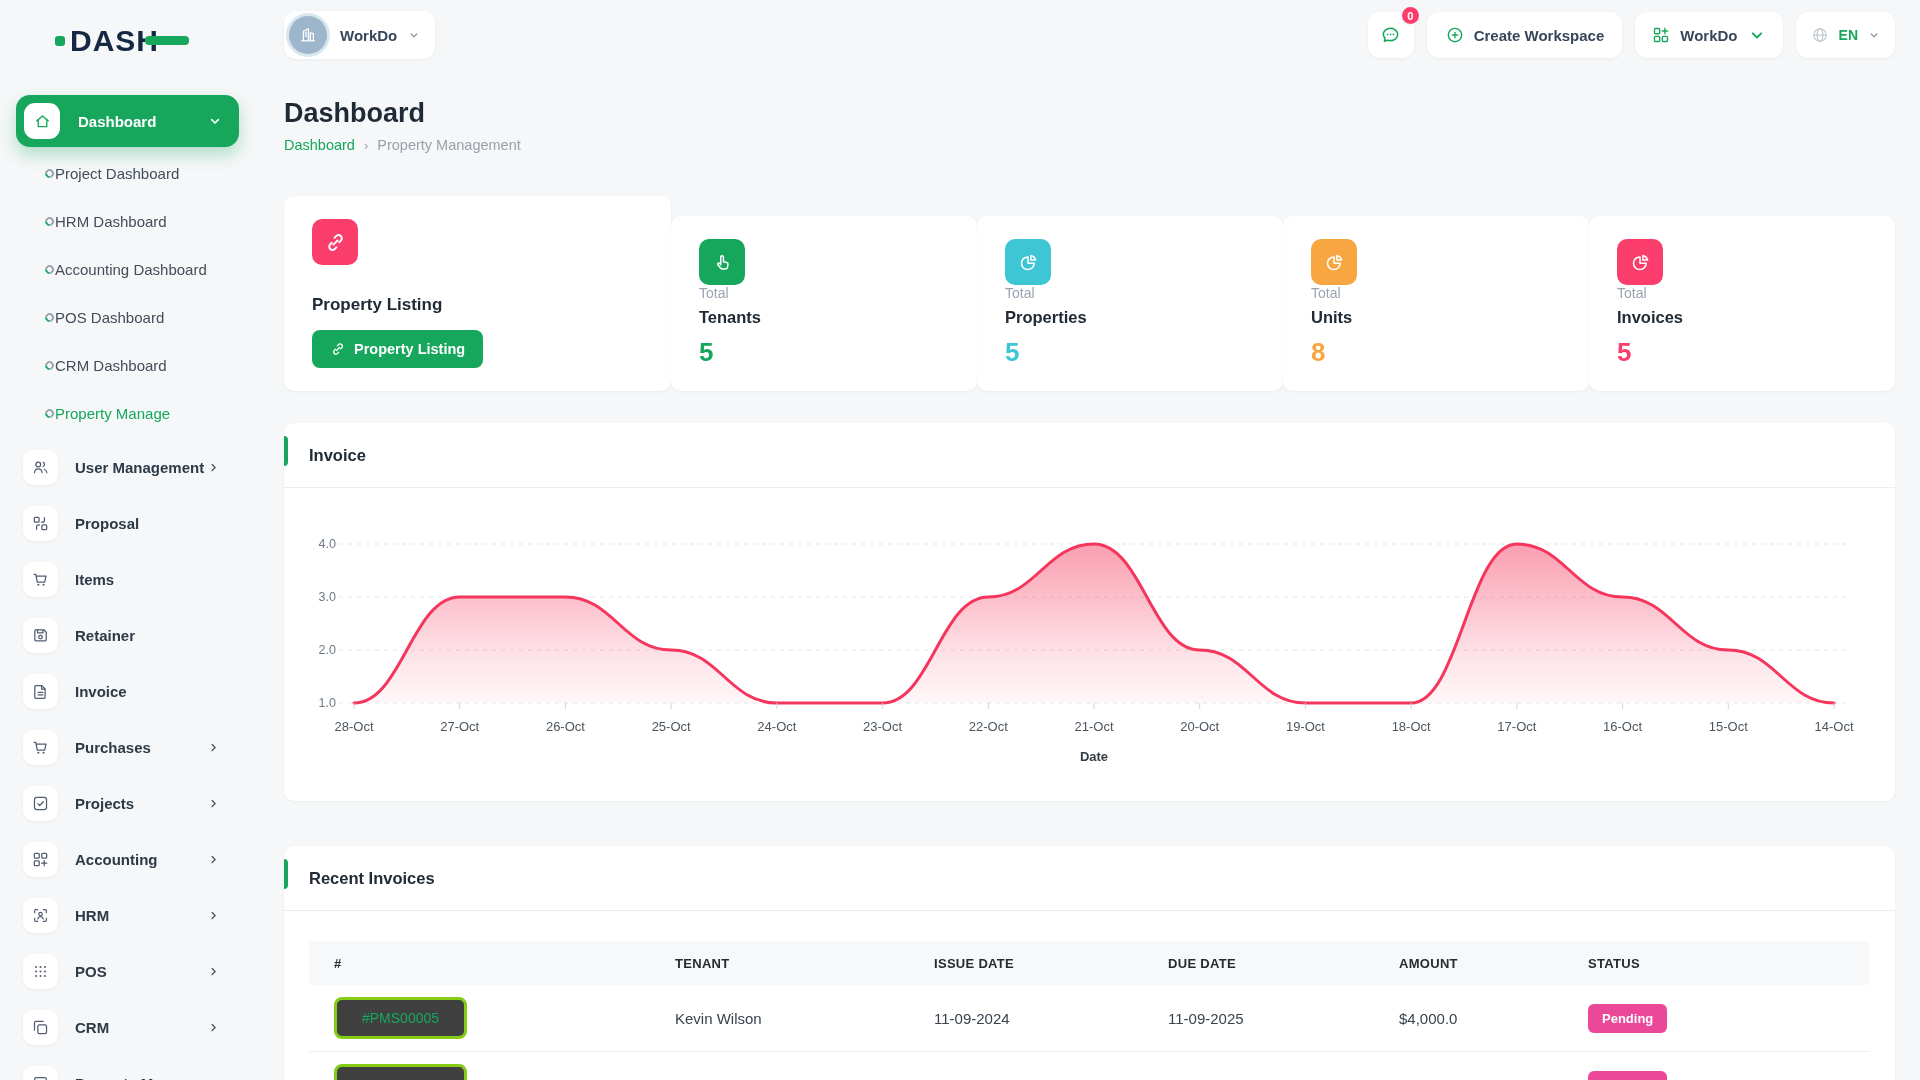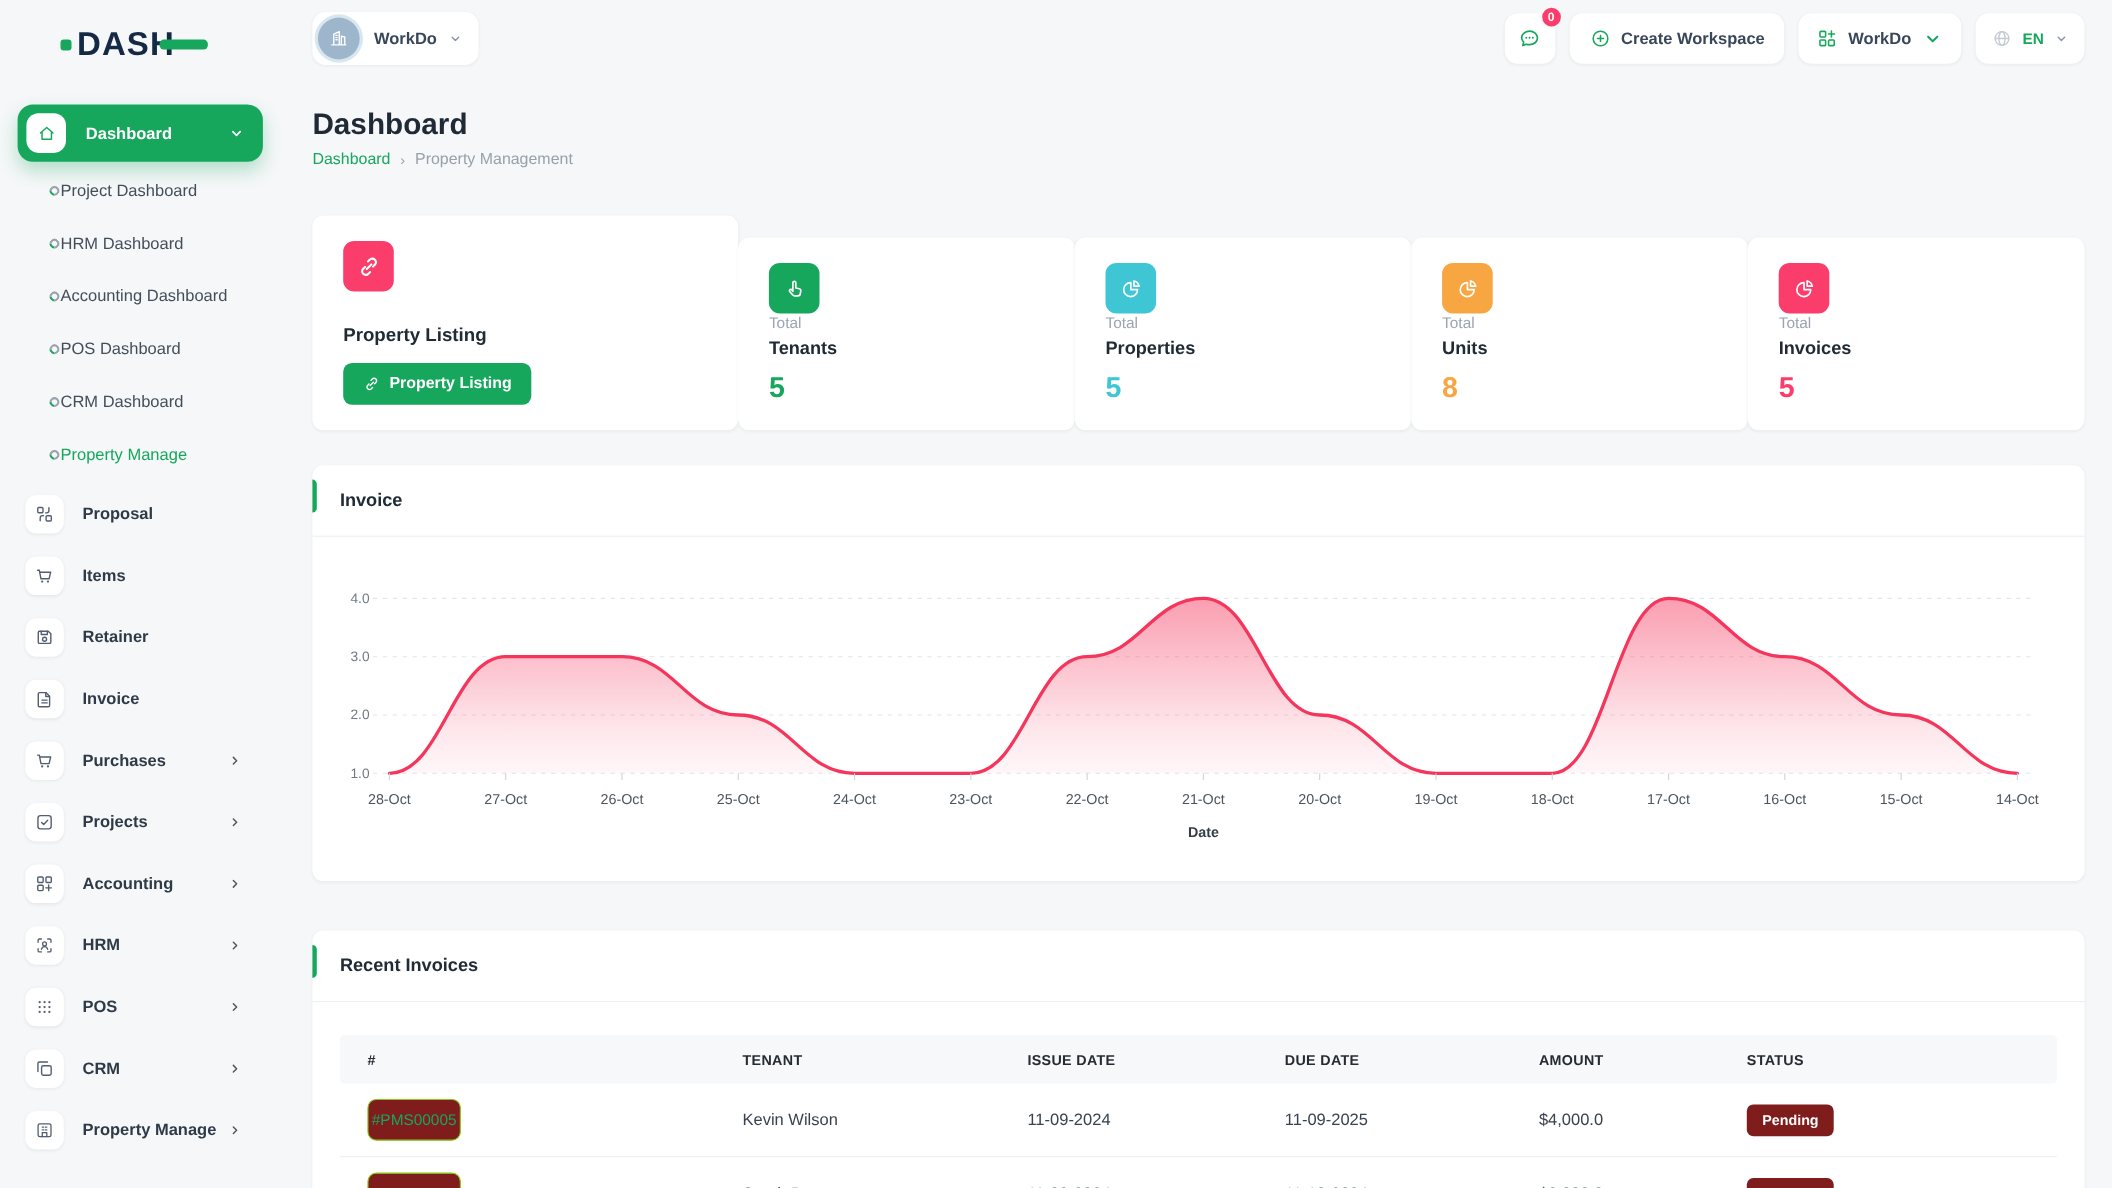--- a/index.html
+++ b/index.html
@@ -96,23 +96,23 @@
   .xaxis-title { font-family:"Liberation Sans", sans-serif; font-size:13px; font-weight:700; fill:#333d46; }
 
   
   .tablebox { margin:30px 25px 0 25px; }
   .trow { display:grid; grid-template-columns:366px 259px 234px 231px 189px auto; align-items:center; }
   .thead { background:#f6f8fa; height:44px; border-radius:4px; }
   .thead .cell { font-size:13px; font-weight:700; text-transform:uppercase; color:#252b31; letter-spacing:.3px; }
   .cell:first-child { padding-left:25px; }
   .tbody-row { height:67px; border-bottom:1px solid #eef1f3; }
   .cell { font-size:15px; color:#39434e; }
-  .id-btn { display:inline-block; border:1px solid #84cc16; color:#16a75c; background:#7f1d1d; border-radius:8px;
-      padding:10px 3px; font-size:14px; font-weight:500; cursor:pointer; font-family:"Liberation Sans", sans-serif; }
-  .badge { display:inline-block; background:#7f1d1d; color:#fff; border-radius:6px; padding:7px 14px;
+  .id-btn { display:inline-block; border:3px solid #84cc16; color:#16a75c; background:#404040; border-radius:8px;
+      padding:10px 25px; font-size:14px; font-weight:500; cursor:pointer; font-family:"Liberation Sans", sans-serif; }
+  .badge { display:inline-block; background:#ec4899; color:#fff; border-radius:6px; padding:7px 14px;
       font-size:13px; font-weight:600;text-align:center; }
 
   .icn { display:inline-flex; }
   .icn svg { width:100%; height:100%; }
 </style>
 </head>
 <body>
 
 <div class="app">
 
@@ -160,20 +160,38 @@
   <div class="subitem ">
     <span class="bullet"></span>
     <span class="sublabel">CRM Dashboard</span>
   </div>
   <div class="subitem active">
     <span class="bullet"></span>
     <span class="sublabel">Property Manage</span>
   </div>
       </div>
     <div class="mainmenu">
+  <div class="mitem">
+    <span class="iconbox">
+            <span class="icn">
+              <svg viewBox="0 0 24 24" fill="none" stroke="currentColor" stroke-linecap="round" stroke-linejoin="round" stroke-width="1.6">
+                <circle cx="9.2" cy="8.2" r="3"></circle>
+                <path d="M4.4 18.6c.3-2.9 2.3-4.8 4.8-4.8s4.5 1.9 4.8 4.8"></path>
+                <path d="M15.4 5.6a2.9 2.9 0 0 1 0 5.2"></path>
+                <path d="M16.8 14.2c1.9.6 3 2.2 3.2 4.4"></path>
+              </svg>
+            </span>
+          </span>
+    <span class="mlabel">User Management</span>
+    <span class="mchev icn">
+            <svg viewBox="0 0 24 24" fill="none" stroke="currentColor" stroke-linecap="round" stroke-linejoin="round" stroke-width="2.4">
+              <path d="M9.5 6.5l5.5 5.5-5.5 5.5"></path>
+            </svg>
+          </span>
+  </div>
   <div class="mitem">
     <span class="iconbox">
             <span class="icn">
               <svg viewBox="0 0 24 24" fill="none" stroke="currentColor" stroke-linecap="round" stroke-linejoin="round" stroke-width="1.6">
                 <rect x="4.2" y="4.2" width="6" height="6" rx="1.2"></rect>
                 <rect x="13.8" y="13.8" width="6" height="6" rx="1.2"></rect>
                 <path d="M17 4.6v3.2a2.6 2.6 0 0 1-2.6 2.6h-1.2"></path>
                 <path d="M7 19.4v-3.2a2.6 2.6 0 0 1 2.6-2.6h1.2"></path>
               </svg>
             </span>

